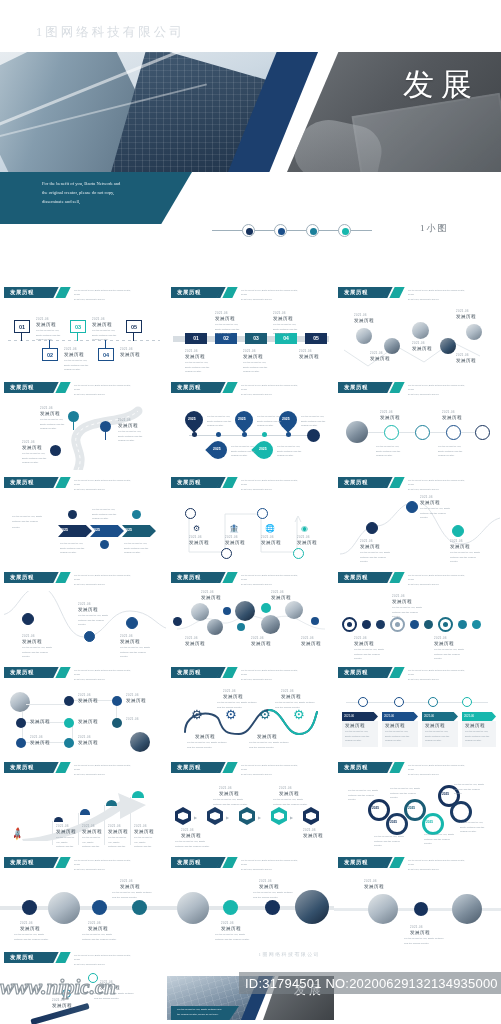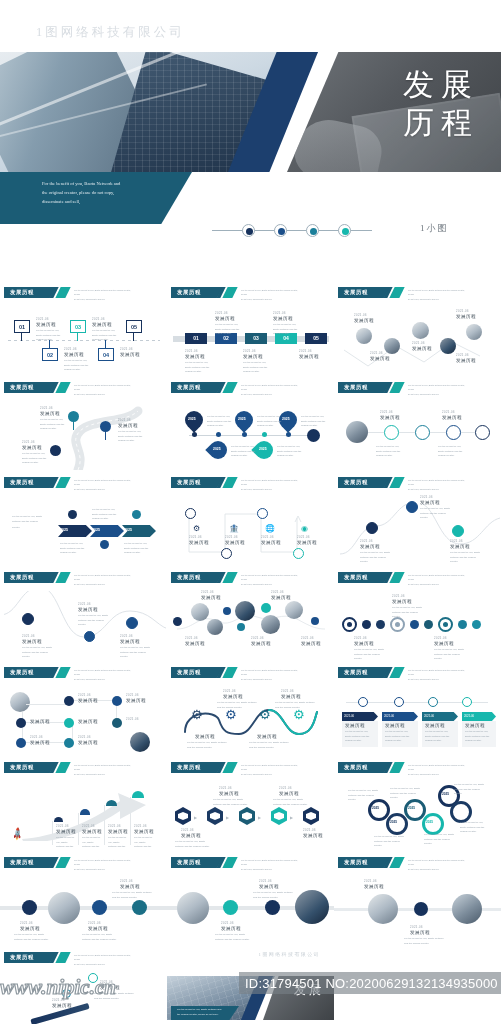--- a/index.html
+++ b/index.html
@@ -221,21 +221,20 @@
 
   <div class="cover-navy"></div>
 
   <div class="cover-dark">
     <div class="kb"></div>
     <div class="hand"></div>
   </div>
 
   <div class="cover-title">
     <span>发展</span>
-    <span>历程</span>
   </div>
 
   <div class="cover-teal"></div>
   <div class="cover-en">
     <div>For the benefit of you, Baotu Network and</div>
     <div>the original  creator, please do not copy,</div>
     <div>disseminate and sell,</div>
   </div>
 
 

